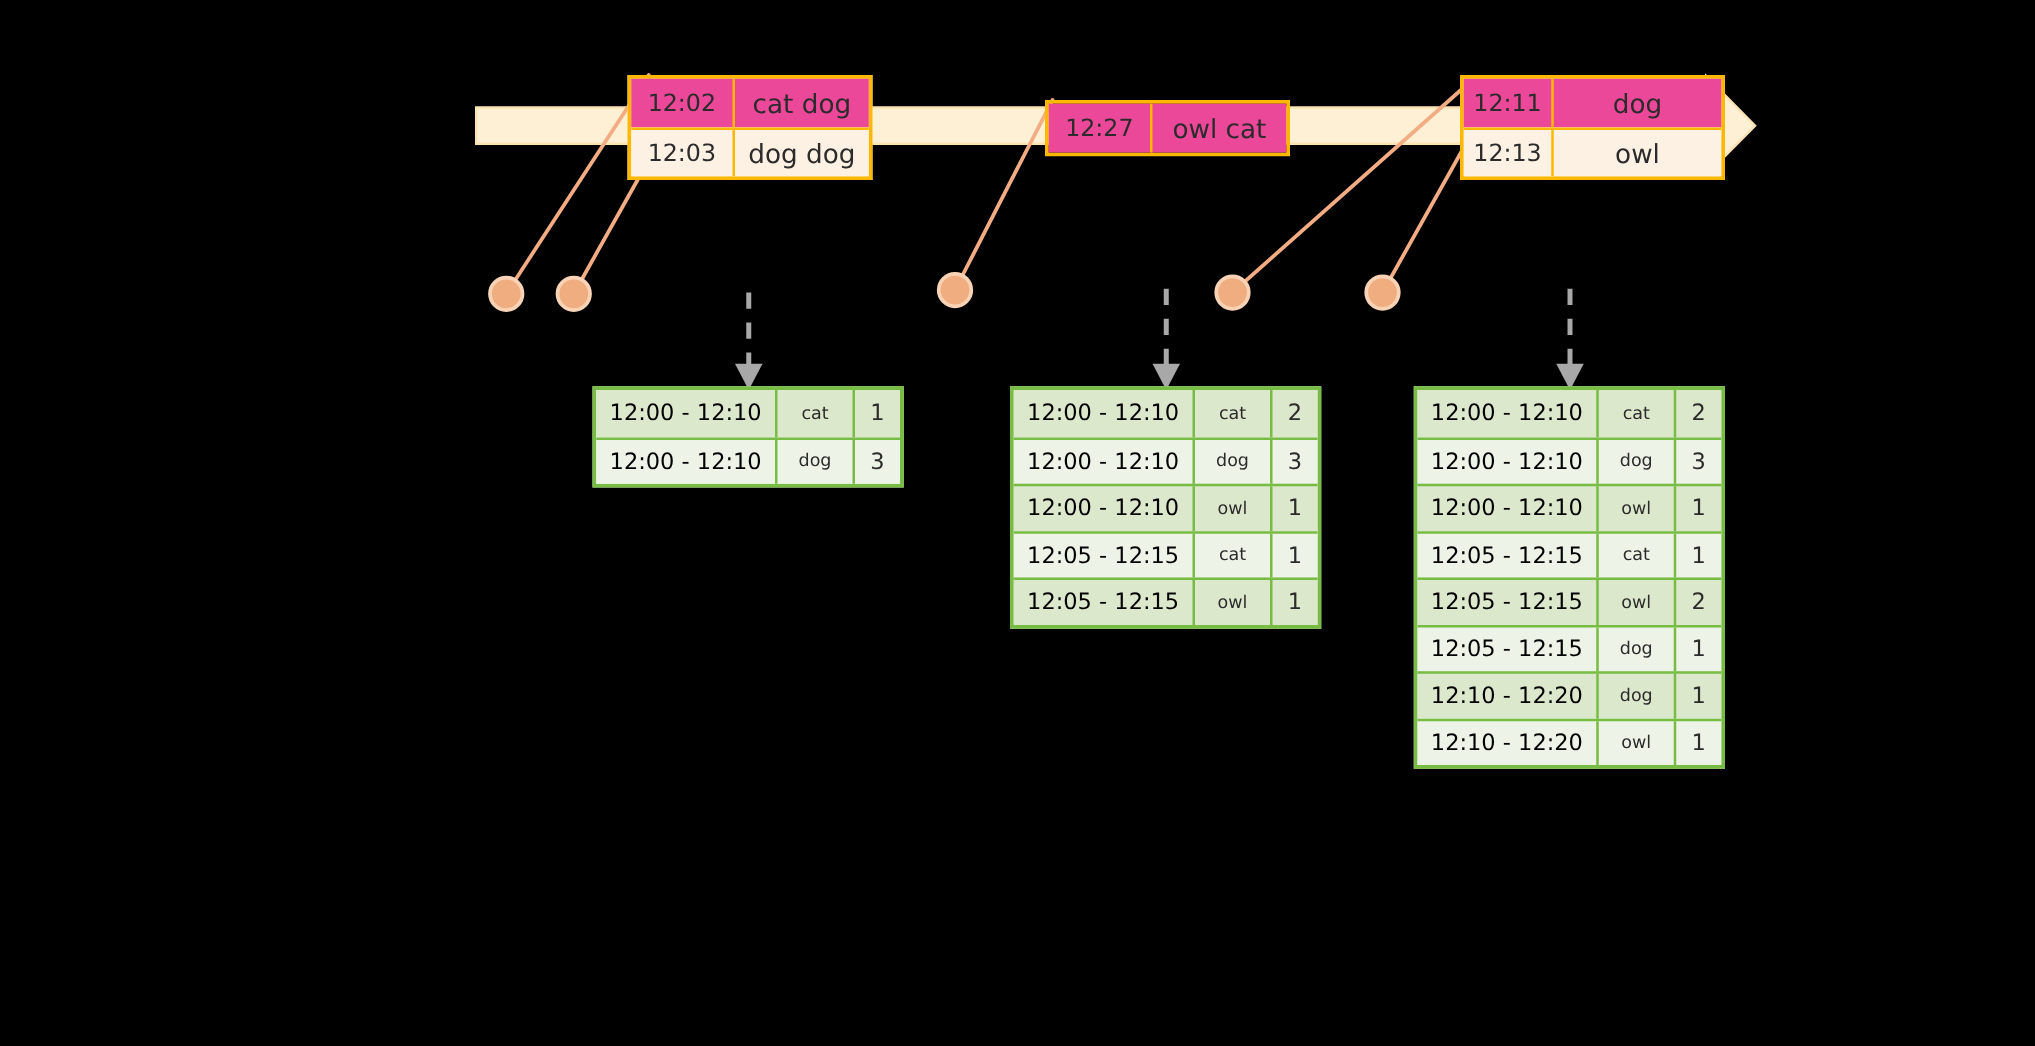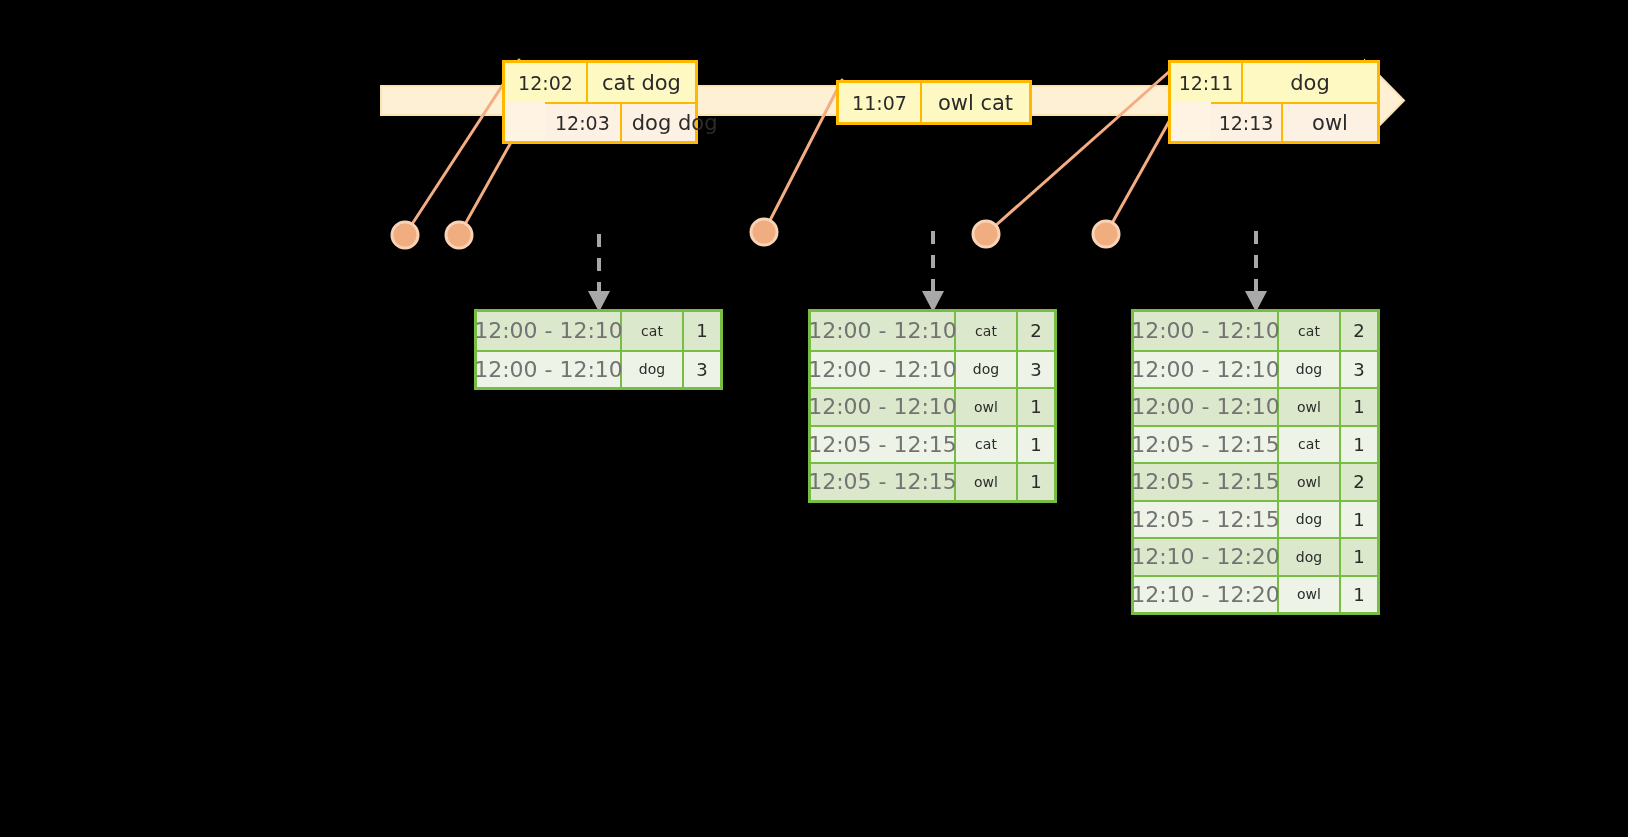--- a/index.html
+++ b/index.html
@@ -39,23 +39,22 @@
     background: #FFF4E4;
   }
   .event-row {
     display: flex;
     align-items: stretch;
     height: 39px;
     box-sizing: border-box;
   }
   .event-row + .event-row {
     border-top: 2px solid #FFB800;
-    margin-left: 40px;
-  }
-  .event-row.shade-a { background: #fef9c3; }
+  }
+  .event-row.shade-a { background: #ec4899; }
   .event-row.shade-b { background: #FDF1E4; }
   .event-time {
     display: flex;
     align-items: center;
     justify-content: center;
     box-sizing: border-box;
     border-right: 2px solid #FFB800;
     font-size: 19px;
     color: #2b2b2b;
     padding: 0 10px;
@@ -97,22 +96,22 @@
   }
   .res-row + .res-row { border-top: 2px solid #77BC43; }
   .res-row.shade-a { background: #DCE8CC; }
   .res-row.shade-b { background: #EDF3E6; }
   .res-window {
     display: flex;
     align-items: center;
     justify-content: center;
     box-sizing: border-box;
     border-right: 2px solid #77BC43;
-    font-size: 22px;
-    color: #737373;
+    font-size: 18px;
+    color: #000000;
     white-space: nowrap;
   }
   .res-word {
     display: flex;
     align-items: center;
     justify-content: center;
     box-sizing: border-box;
     border-right: 2px solid #77BC43;
     font-size: 14px;
     color: #2b2b2b;
@@ -186,21 +185,21 @@
       <div class="event-words">cat dog</div>
     </div>
     <div class="event-row shade-b">
       <div class="event-time">12:03</div>
       <div class="event-words">dog dog</div>
     </div>
   </div>
 
   <div class="event-box" id="event-box-2">
     <div class="event-row shade-a">
-      <div class="event-time">11:07</div>
+      <div class="event-time">12:27</div>
       <div class="event-words">owl cat</div>
     </div>
   </div>
 
   <div class="event-box" id="event-box-3">
     <div class="event-row shade-a">
       <div class="event-time">12:11</div>
       <div class="event-words">dog</div>
     </div>
     <div class="event-row shade-b">

